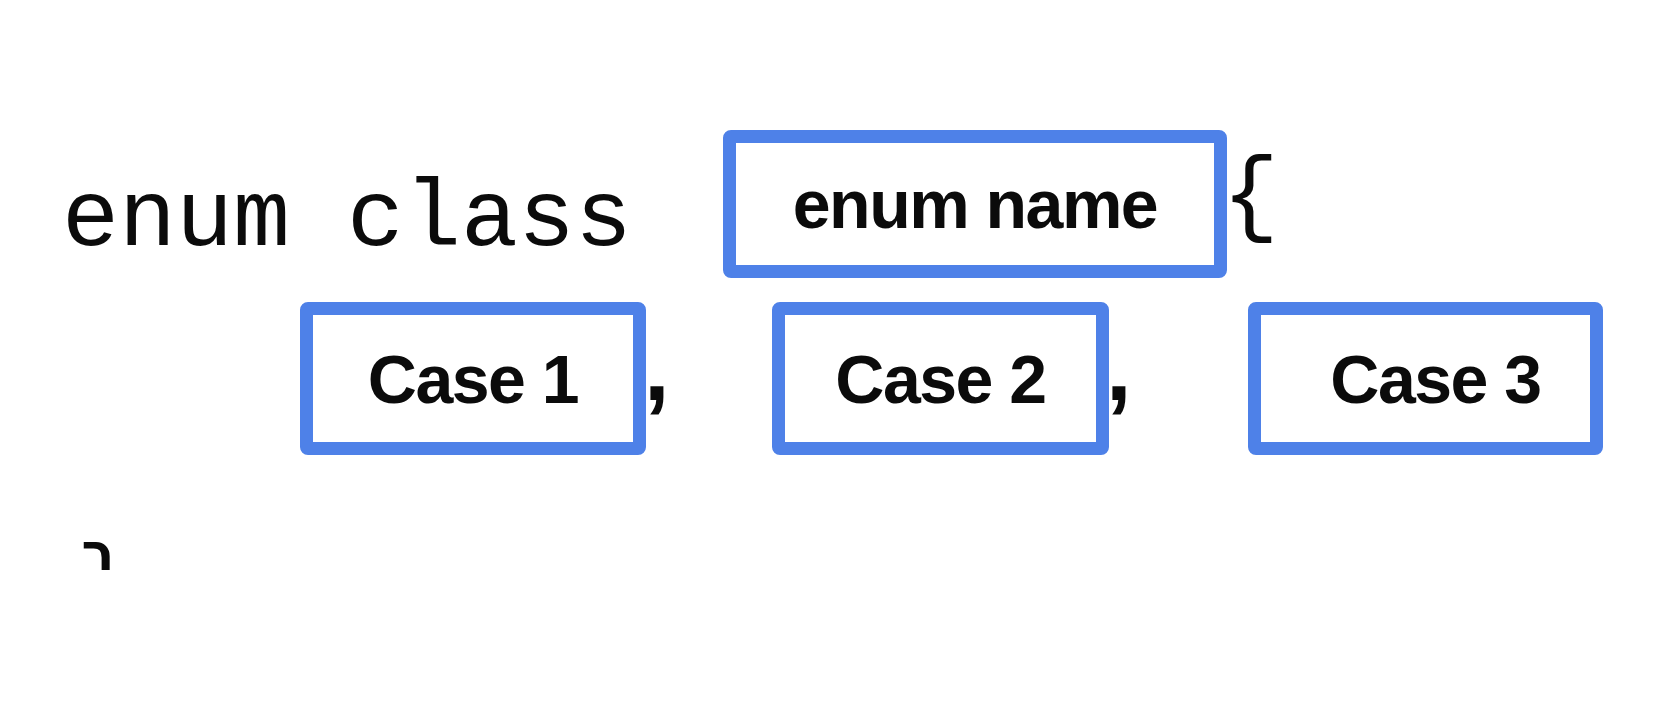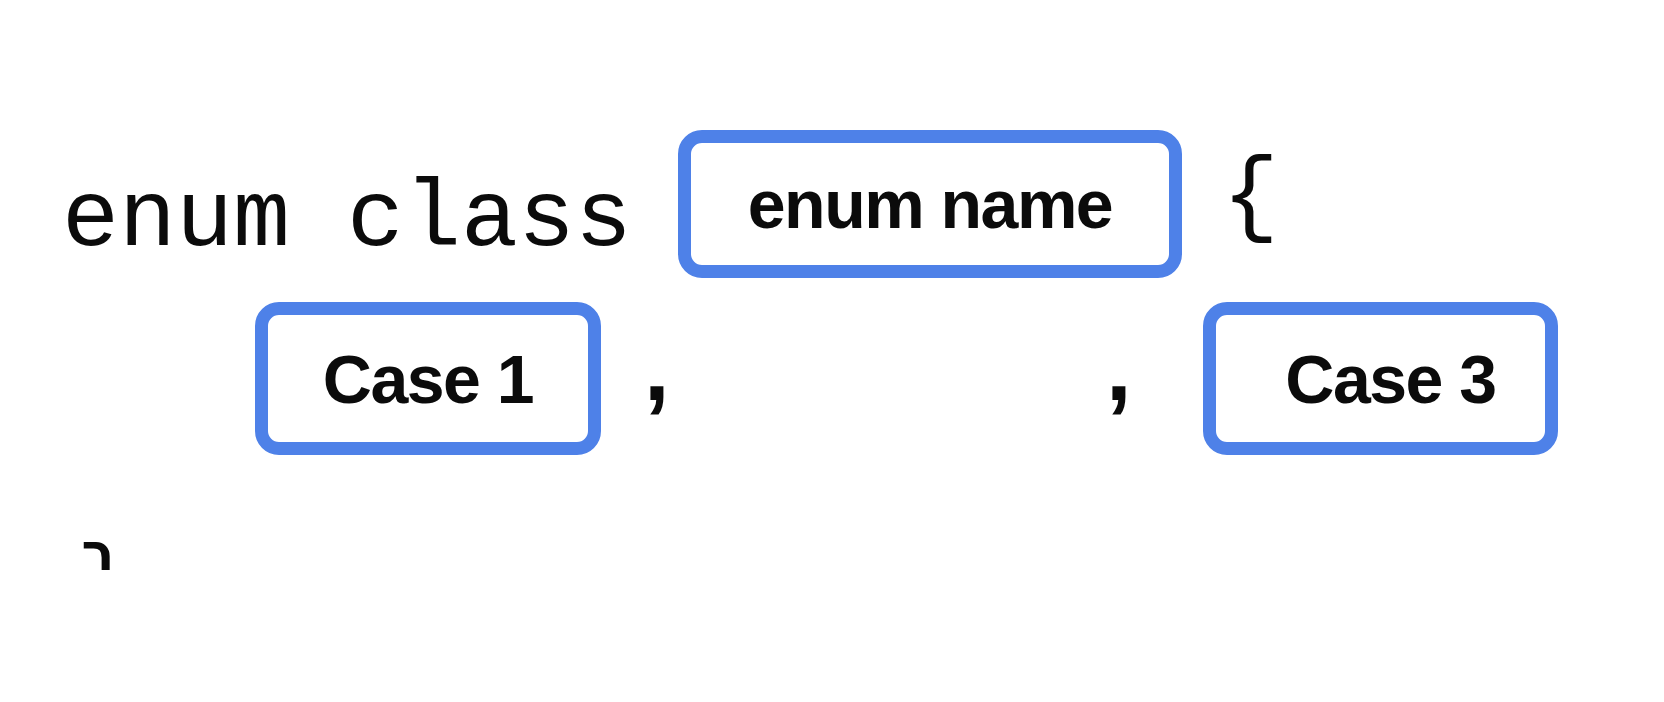--- a/index.html
+++ b/index.html
@@ -22,25 +22,26 @@
     font-size: 95px;
     line-height: 1;
     font-weight: 400;
     color: var(--ink);
     white-space: pre;
   }
   .pill {
     position: absolute;
     box-sizing: border-box;
     border: 13px solid var(--blue);
-    border-radius: 24px;
+    border-radius: 8px;
     background: #ffffff;
     display: flex;
     align-items: center;
     justify-content: center;
+    margin-left: 45px;
   }
   .pill-label {
     font-family: "Liberation Sans", sans-serif;
     font-weight: 700;
     font-size: 68px;
     letter-spacing: -1.5px;
     color: var(--ink);
     white-space: pre;
   }
   .comma {
@@ -64,20 +65,23 @@
   </div>
 
   <div class="mono" style="left:1222px; top:151px;">{</div>
 
   <div class="pill" style="left:255px; top:302px; width:346px; height:153px;text-align:right;">
     <span class="pill-label">Case 1</span>
   </div>
 
   <div class="comma" style="left:644px; top:322px;">,</div>
 
+  <div class="pill" style="left:727px; top:302px; width:337px; height:153px;">
+    <span class="pill-label">Case 2</span>
+  </div>
 
   <div class="comma" style="left:1106px; top:322px;">,</div>
 
   <div class="pill" style="left:1203px; top:302px; width:355px; height:153px;padding-left:20px;">
     <span class="pill-label">Case 3</span>
   </div>
 
   <div class="mono" style="left:76px; top:539px;">}</div>
 
 </div>

